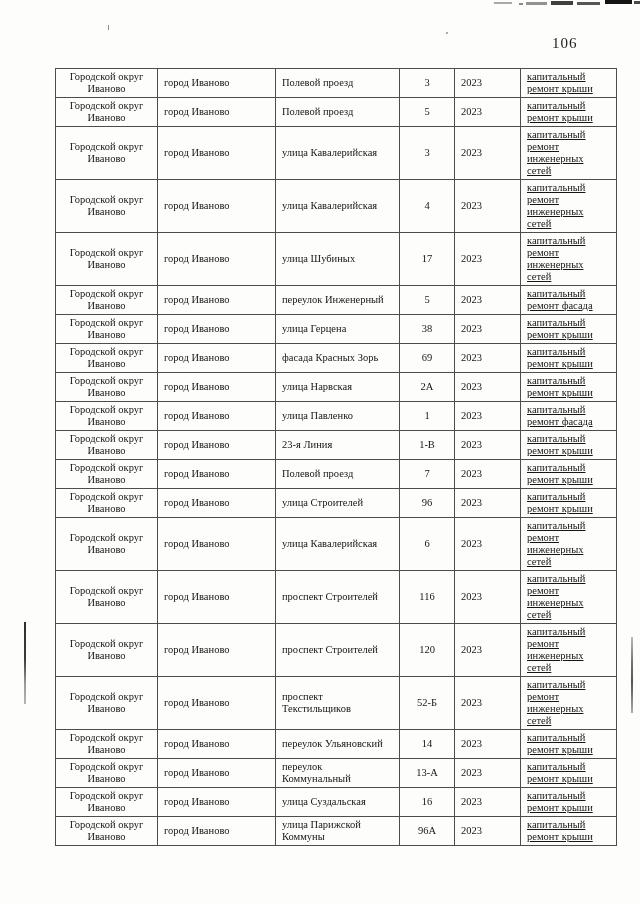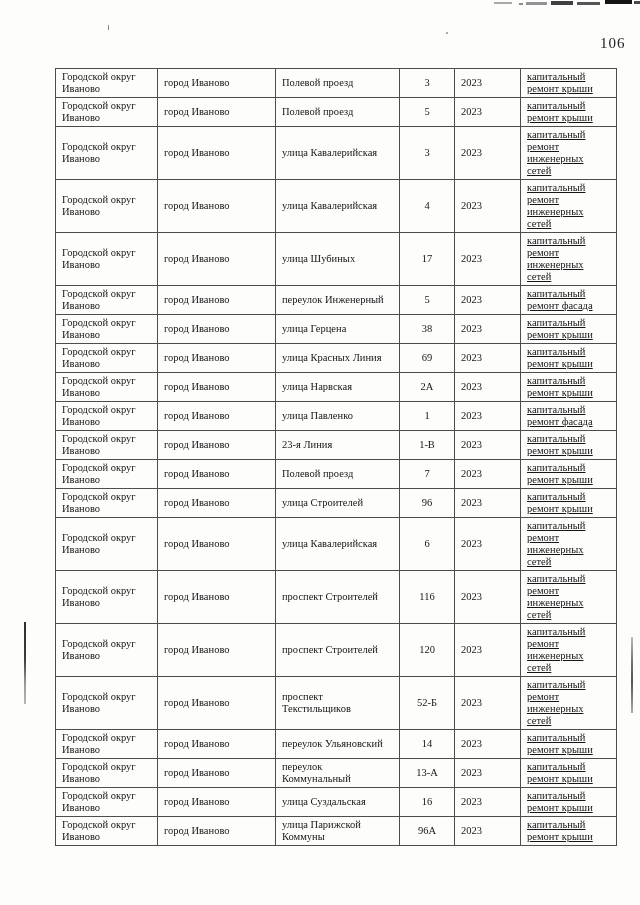--- a/index.html
+++ b/index.html
@@ -15,41 +15,40 @@
     color: #1c1c1c;
   }
 
   .page-number {
     position: absolute;
     top: 35px;
     left: 552px;
     font-size: 15px;
     letter-spacing: 1px;
     color: #222;
-    margin-left: 48px;
   }
 
   table.repair-table {
     position: absolute;
     top: 68px;
     left: 55px;
     width: 561px;
     border-collapse: collapse;
     table-layout: fixed;
     font-size: 10.5px;
     line-height: 12px;
     color: #161616;
   }
   table.repair-table td {
     border: 1px solid #4d4d4d;
     vertical-align: middle;
     padding: 2px 6px;
     word-wrap: break-word;
   }
-  td.c-district { width: 102px; }
+  td.c-district { width: 102px; text-align: center; }
   td.c-city     { width: 118px; }
   td.c-street   { width: 124px; }
   td.c-house    { width: 55px;  text-align: center; }
   td.c-year     { width: 66px;  text-align: left; }
   td.c-work     { width: 96px; text-decoration: underline; }
 
   
   .artifact { position: absolute; pointer-events: none; }
   .seg-1 { left: 494px; top: 2px; width: 18px; height: 2px; background: #a9a9a9; }
   .seg-2 { left: 519px; top: 3px; width: 4px;  height: 2px; background: #8b8b8b; }
@@ -150,21 +149,21 @@
       <td class="c-district">Городской округ Иваново</td>
       <td class="c-city">город Иваново</td>
       <td class="c-street">улица Герцена</td>
       <td class="c-house">38</td>
       <td class="c-year">2023</td>
       <td class="c-work">капитальный ремонт крыши</td>
     </tr>
         <tr>
       <td class="c-district">Городской округ Иваново</td>
       <td class="c-city">город Иваново</td>
-      <td class="c-street">улица Красных Линия</td>
+      <td class="c-street">фасада Красных Зорь</td>
       <td class="c-house">69</td>
       <td class="c-year">2023</td>
       <td class="c-work">капитальный ремонт крыши</td>
     </tr>
         <tr>
       <td class="c-district">Городской округ Иваново</td>
       <td class="c-city">город Иваново</td>
       <td class="c-street">улица Нарвская</td>
       <td class="c-house">2А</td>
       <td class="c-year">2023</td>

